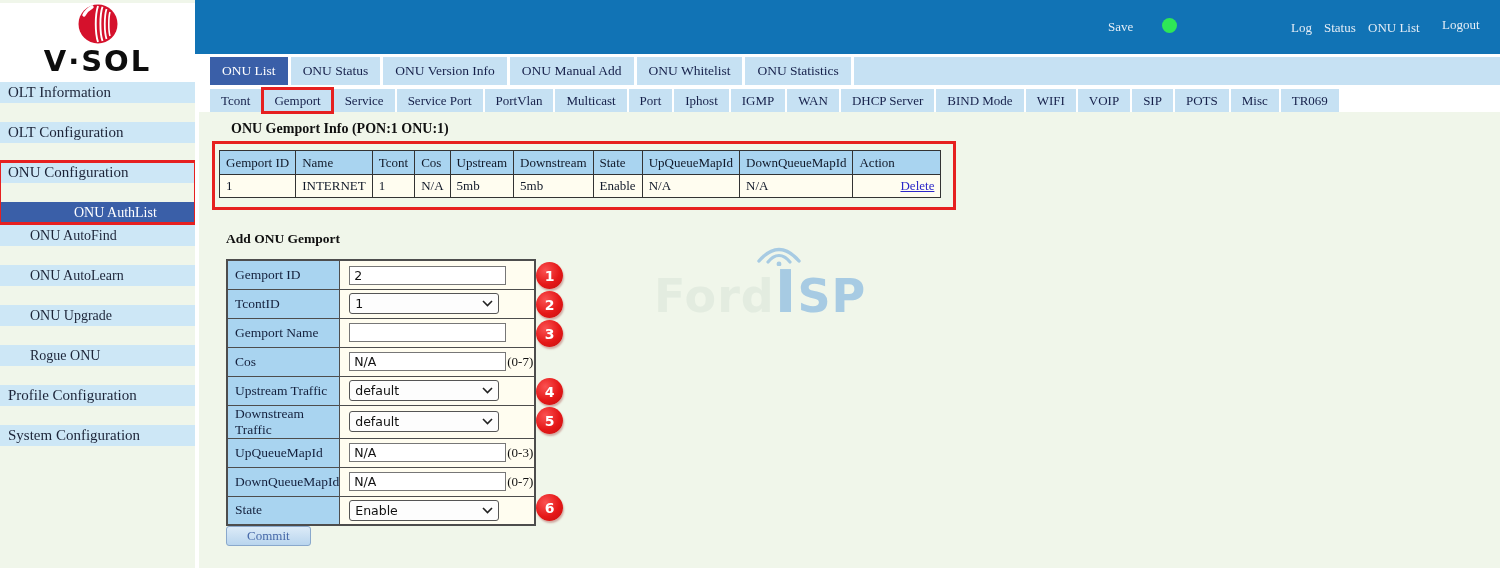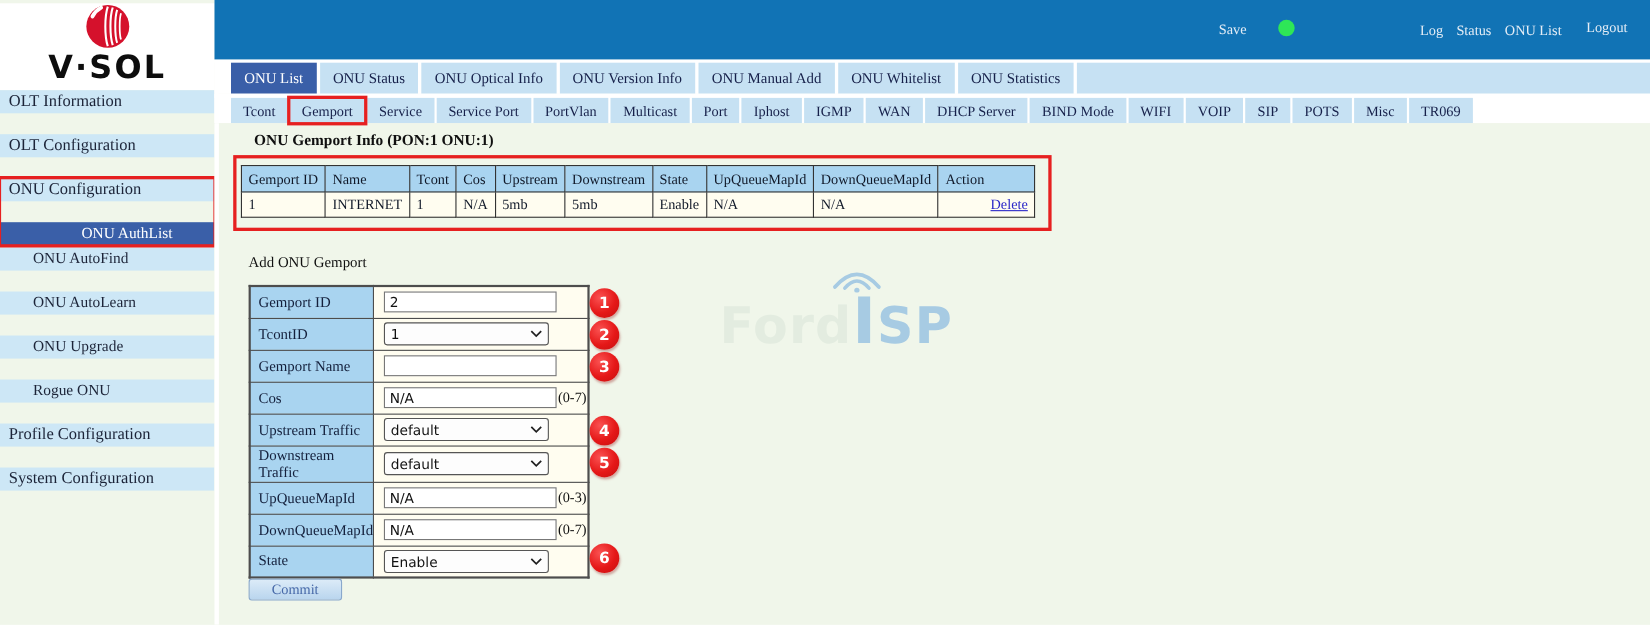--- a/index.html
+++ b/index.html
@@ -72,21 +72,21 @@
   table.info { border-collapse:collapse; }
   table.info th, table.info td {
     border:1px solid #333333; font-size:13px; font-weight:normal;
     padding:3px 6px; text-align:left; white-space:nowrap;
   }
   table.info th { background:#a9d4f0; height:24px; color:#101828; }
   table.info td { background:#fffdf0; height:22px; color:#101828; }
   a.del-link { color:#2b27c8; text-decoration:underline; cursor:pointer;margin-left:41px; }
 
   
-  .form-title { position:absolute; left:27px; top:119px; font-size:13.5px; font-weight:normal; color:#101010; }
+  .form-title { position:absolute; left:27px; top:119px; font-size:13.5px; font-weight:bold; color:#101010; }
   .form-wrap { position:absolute; left:27px; top:147px; }
   table.form { border-collapse:collapse; border:2px solid #4d4d4d; }
   table.form td { border:1px solid #4d4d4d; height:29px; }
   td.f-label { background:#a9d4f0; width:106px; padding-left:7px; font-size:13.5px; color:#14203c; }
   td.f-value { background:#fffdf0; width:195px; padding-left:9px; white-space:nowrap; }
   .f-input {
     width:157px; height:19px; border:1px solid #777; background:#ffffff;
     font-family:"DejaVu Sans","Liberation Sans",sans-serif; font-size:12.5px;
     padding:0 4px; color:#111; vertical-align:middle;
   }
@@ -166,21 +166,20 @@
       <span class="green-dot"></span>
       <span class="tb-item tb-log">Log</span>
       <span class="tb-item tb-status">Status</span>
       <span class="tb-item tb-onulist">ONU List</span>
       <span class="tb-item tb-logout">Logout</span>
     </div>
 
     <div class="tabrow1">
       <span class="tab active">ONU List</span>
       <span class="tab">ONU Status</span>
-      <span class="tab">ONU Optical Info</span>
       <span class="tab">ONU Version Info</span>
       <span class="tab">ONU Manual Add</span>
       <span class="tab">ONU Whitelist</span>
       <span class="tab">ONU Statistics</span>
       <span class="tab-filler"></span>
     </div>
 
     <div class="tabrow2">
       <span class="tab">Tcont</span>
       <span class="tab red-outline">Gemport</span>

